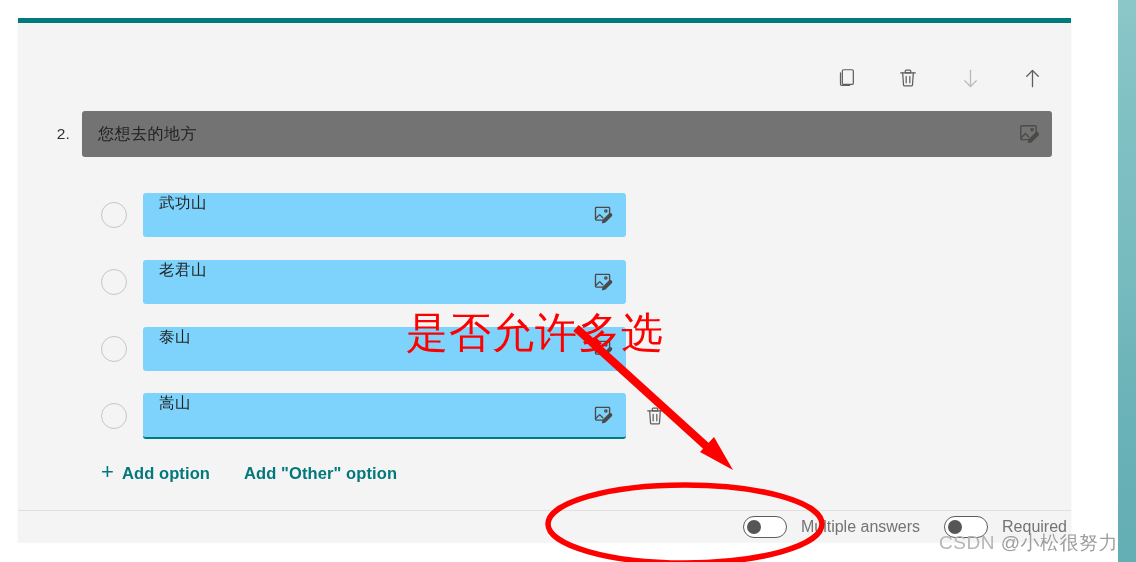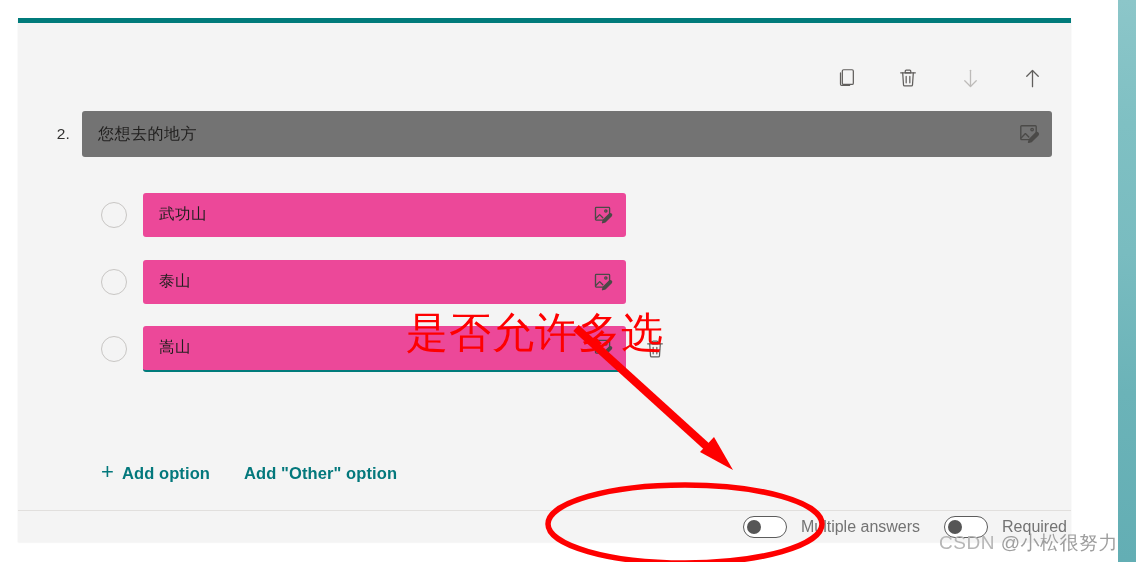--- a/index.html
+++ b/index.html
@@ -136,24 +136,23 @@
     margin-left: 83px;
     box-sizing: border-box;
     cursor: pointer;
     flex: none;
   }
   .opt-field {
     position: relative;
     margin-left: 16px;
     width: 483px;
     height: 44px;
-    background: #ec4899;
+    background: #7dd3fc;
     border-radius: 3px;
     display: flex;
-    align-items: center;
     flex: none;
   }
   .opt-field.focused {
     border-bottom: 2.5px solid #007b7b;
     height: 44px;
   }
   .opt-field .opt-text {
     font-size: 15.5px;
     color: #201f1e;
     padding-left: 16px;
@@ -345,20 +344,34 @@
             <svg width="22" height="22" viewBox="0 0 24 24" fill="none" stroke="#4b4a48" stroke-width="1.45" stroke-linecap="round" stroke-linejoin="round">
               <path d="M19.2 11.4V4.6a.9.9 0 0 0-.9-.9H4.7a.9.9 0 0 0-.9.9v12.1c0 .5.4.9.9.9h7.1"></path>
               <circle cx="15.1" cy="7.6" r="1.25"></circle>
               <path d="M4.1 15.9l4.3-4.3 3.4 3.4"></path>
               <path d="M21.1 12.9l-6.6 6.6-3 .9.9-3 6.6-6.6a1.5 1.5 0 0 1 2.1 2.1z" fill="#4b4a48" stroke="#4b4a48"></path>
             </svg>
           </span>
         </div>
       </div>
 
+      <div class="opt-row">
+        <div class="opt-radio"></div>
+        <div class="opt-field">
+          <span class="opt-text">老君山</span>
+          <span class="field-img-btn">
+            <svg width="22" height="22" viewBox="0 0 24 24" fill="none" stroke="#4b4a48" stroke-width="1.45" stroke-linecap="round" stroke-linejoin="round">
+              <path d="M19.2 11.4V4.6a.9.9 0 0 0-.9-.9H4.7a.9.9 0 0 0-.9.9v12.1c0 .5.4.9.9.9h7.1"></path>
+              <circle cx="15.1" cy="7.6" r="1.25"></circle>
+              <path d="M4.1 15.9l4.3-4.3 3.4 3.4"></path>
+              <path d="M21.1 12.9l-6.6 6.6-3 .9.9-3 6.6-6.6a1.5 1.5 0 0 1 2.1 2.1z" fill="#4b4a48" stroke="#4b4a48"></path>
+            </svg>
+          </span>
+        </div>
+      </div>
 
       <div class="opt-row">
         <div class="opt-radio"></div>
         <div class="opt-field">
           <span class="opt-text">泰山</span>
           <span class="field-img-btn">
             <svg width="22" height="22" viewBox="0 0 24 24" fill="none" stroke="#4b4a48" stroke-width="1.45" stroke-linecap="round" stroke-linejoin="round">
               <path d="M19.2 11.4V4.6a.9.9 0 0 0-.9-.9H4.7a.9.9 0 0 0-.9.9v12.1c0 .5.4.9.9.9h7.1"></path>
               <circle cx="15.1" cy="7.6" r="1.25"></circle>
               <path d="M4.1 15.9l4.3-4.3 3.4 3.4"></path>

